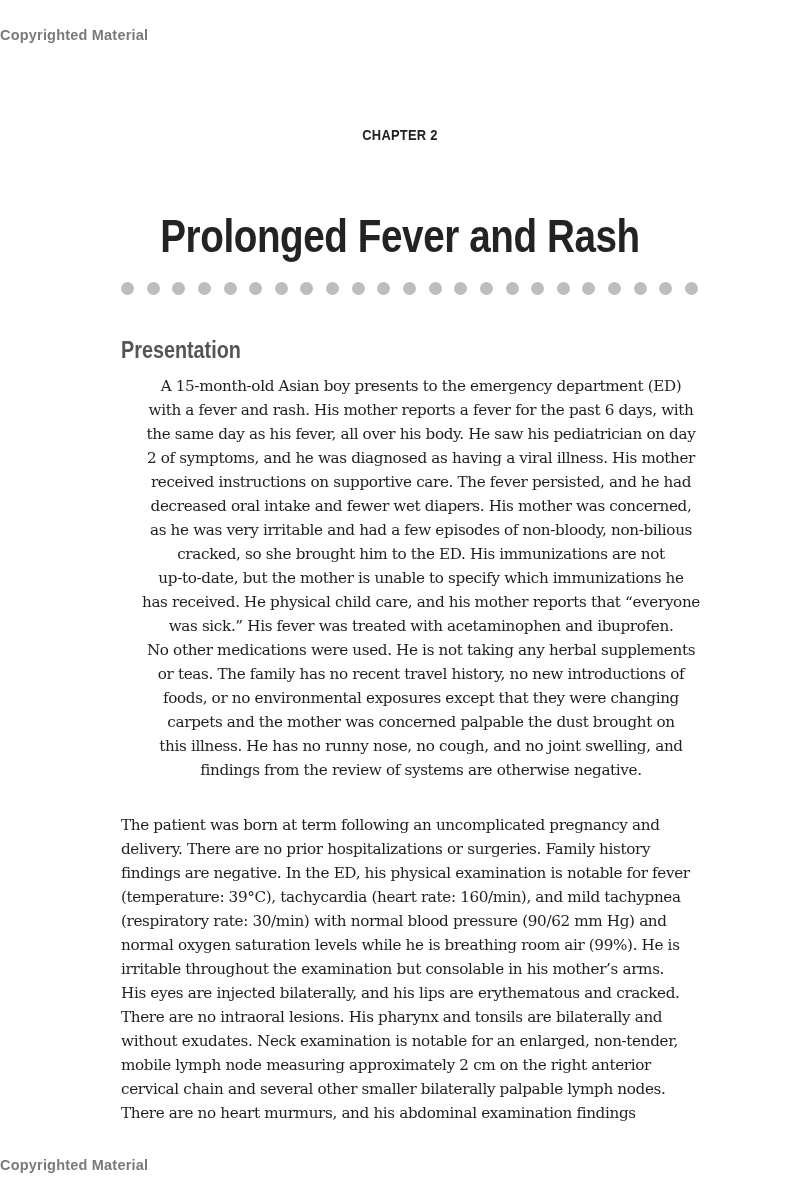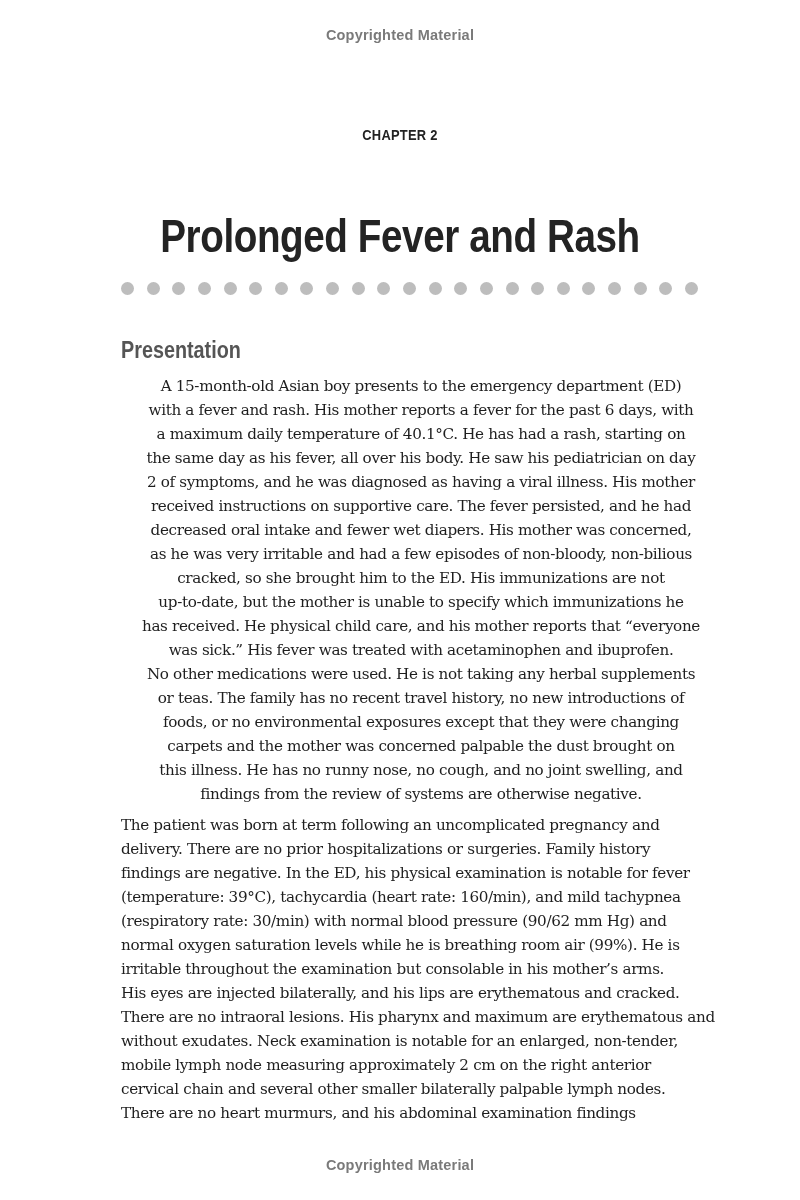--- a/index.html
+++ b/index.html
@@ -1,20 +1,20 @@
 <!DOCTYPE html>
 <html><head>
   <meta charset="utf-8">
   <style>
     html, body { margin: 0; padding: 0; background: #ffffff; }
     body { width: 800px; height: 1200px; position: relative; overflow: hidden; }
     .page { position: absolute; left: 0; top: 0; width: 800px; height: 1200px; background: #fff; }
 
     .watermark {
-      position: absolute; left: 0; width: 800px; text-align: center;
+      position: absolute; left: 0; width: 800px; 
       font-family: "Liberation Sans", sans-serif; font-weight: bold;
       font-size: 14.5px; color: #7a7a7a; letter-spacing: 0.2px;
     }
     .watermark.top { top: 27px; }
     .watermark.bottom { top: 1157px; }
 
     .chapter-label {
       position: absolute; left: 0; width: 800px; top: 126px; text-align: center;
       font-family: "Liberation Sans", sans-serif; font-weight: bold;
       font-size: 15px; color: #222; letter-spacing: 0.3px;
@@ -85,21 +85,20 @@
       <span class="dot" style="left: 633.727px; background: rgb(189, 189, 189);"></span>
       <span class="dot" style="left: 659.364px; background: rgb(189, 189, 189);"></span>
       <span class="dot" style="left: 685px; background: rgb(189, 189, 189);"></span>
     </div>
 
   <div class="section-heading">Presentation</div>
 
   <div class="body-text para1">
       <span class="line">A 15-month-old Asian boy presents to the emergency department (ED)</span>
       <span class="line">with a fever and rash. His mother reports a fever for the past 6 days, with</span>
-      <span class="line">a maximum daily temperature of 40.1°C. He has had a rash, starting on</span>
       <span class="line">the same day as his fever, all over his body. He saw his pediatrician on day</span>
       <span class="line">2 of symptoms, and he was diagnosed as having a viral illness. His mother</span>
       <span class="line">received instructions on supportive care. The fever persisted, and he had</span>
       <span class="line">decreased oral intake and fewer wet diapers. His mother was concerned,</span>
       <span class="line">as he was very irritable and had a few episodes of non-bloody, non-bilious</span>
       <span class="line">cracked, so she brought him to the ED. His immunizations are not</span>
       <span class="line">up-to-date, but the mother is unable to specify which immunizations he</span>
       <span class="line">has received. He physical child care, and his mother reports that “everyone</span>
       <span class="line">was sick.” His fever was treated with acetaminophen and ibuprofen.</span>
       <span class="line">No other medications were used. He is not taking any herbal supplements</span>
@@ -111,21 +110,21 @@
     </div>
   <div class="body-text para2">
       <span class="line">The patient was born at term following an uncomplicated pregnancy and</span>
       <span class="line">delivery. There are no prior hospitalizations or surgeries. Family history</span>
       <span class="line">findings are negative. In the ED, his physical examination is notable for fever</span>
       <span class="line">(temperature: 39°C), tachycardia (heart rate: 160/min), and mild tachypnea</span>
       <span class="line">(respiratory rate: 30/min) with normal blood pressure (90/62 mm Hg) and</span>
       <span class="line">normal oxygen saturation levels while he is breathing room air (99%). He is</span>
       <span class="line">irritable throughout the examination but consolable in his mother’s arms.</span>
       <span class="line">His eyes are injected bilaterally, and his lips are erythematous and cracked.</span>
-      <span class="line">There are no intraoral lesions. His pharynx and maximum are erythematous and</span>
+      <span class="line">There are no intraoral lesions. His pharynx and tonsils are bilaterally and</span>
       <span class="line">without exudates. Neck examination is notable for an enlarged, non-tender,</span>
       <span class="line">mobile lymph node measuring approximately 2 cm on the right anterior</span>
       <span class="line">cervical chain and several other smaller bilaterally palpable lymph nodes.</span>
       <span class="line">There are no heart murmurs, and his abdominal examination findings</span>
     </div>
 
   <div class="watermark bottom">Copyrighted Material</div>
 </div>
 
 </body></html>

